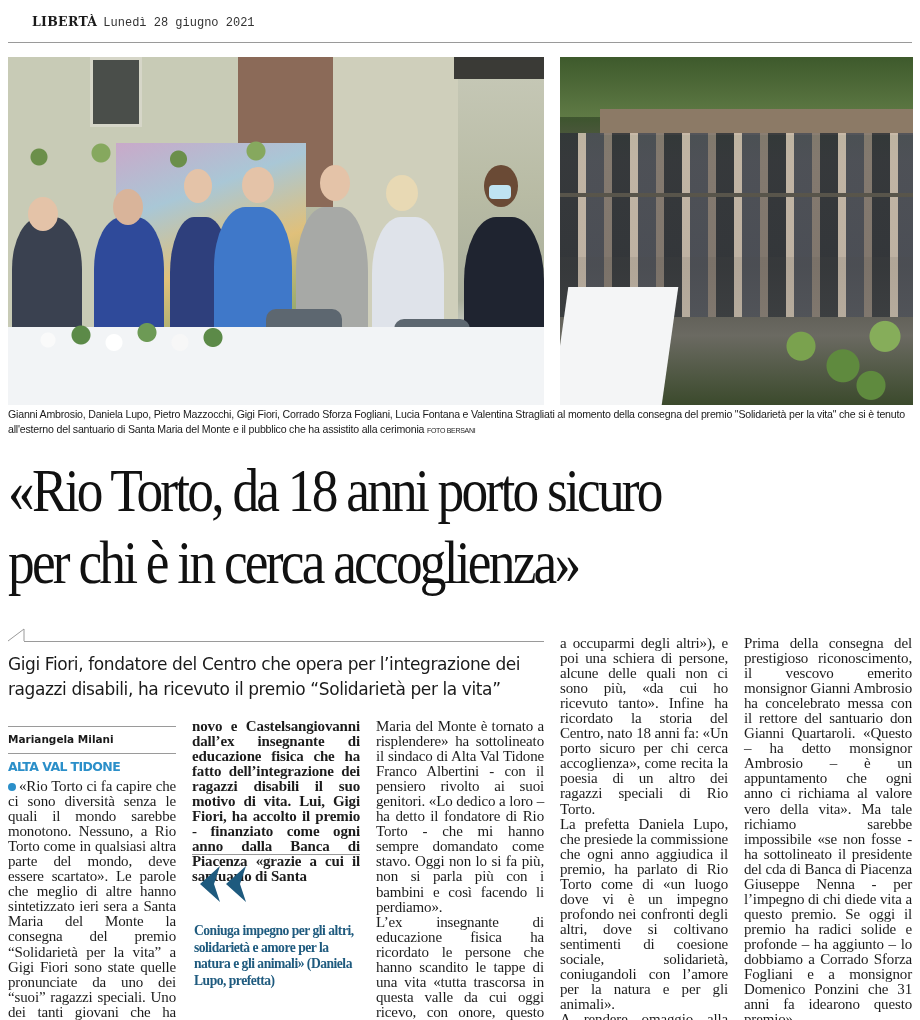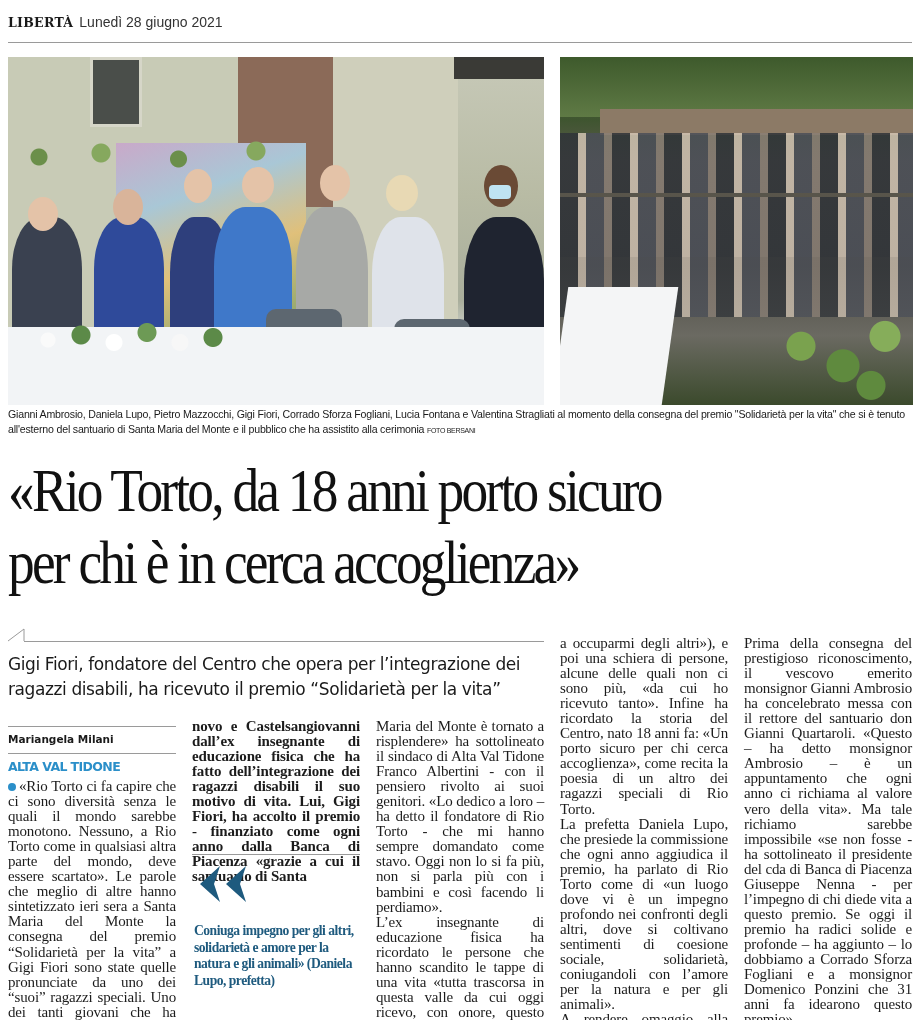--- a/index.html
+++ b/index.html
@@ -1,21 +1,21 @@
 <!DOCTYPE html>
 <html><head>
 <meta charset="utf-8">
 <style>
   * { box-sizing: border-box; margin: 0; padding: 0; }
   html, body { width: 920px; height: 1020px; background: #ffffff; overflow: hidden; }
   body { position: relative; font-family: "Liberation Serif", serif; color: #1a1a1a; }
 
   .masthead { position: absolute; left: 8px; top: 14px; height: 22px; display: flex; align-items: baseline; gap: 6px; }
-  .masthead .brand { font-family: "DejaVu Serif", serif; font-weight: bold; font-size: 12.5px; letter-spacing: 0.3px; }
-  .masthead .date { font-family: Liberation Sans, sans-serif; font-size: 14px; color: #333; text-align: center; }
+  .masthead .brand { font-family: "DejaVu Serif", serif; font-weight: bold; font-size: 12.5px; letter-spacing: 0.3px; margin-left: 24px; }
+  .masthead .date { font-family: Liberation Mono, monospace; font-size: 12px; color: #333; text-align: center; }
   .top-rule { position: absolute; left: 8px; right: 8px; top: 42px; height: 1px; background: #9a9a9a; }
 
   .photo { position: absolute; top: 57px; overflow: hidden; }
   .photo-left { left: 8px; width: 536px; height: 348px; background: linear-gradient(180deg, #c7c9b8 0%, #b8bba4 40%, #a9ae9c 70%, #e9ecef 86%, #f3f5f7 100%); }
   .photo-right { left: 560px; width: 353px; height: 348px; background: linear-gradient(180deg, #4f6a3a 0%, #3f5530 18%, #5e5a4e 30%, #4c4a44 60%, #6b6a62 80%, #3b4a2c 100%); }
 
   
   .wall-left { position:absolute; left:0; top:0; width:230px; height:290px; background:#c8cbb6; }
   .brick { position:absolute; left:230px; top:0; width:95px; height:150px; background:#8b6a58; }
   .wall-mid { position:absolute; left:325px; top:0; width:125px; height:290px; background:#cfcfbb; }

